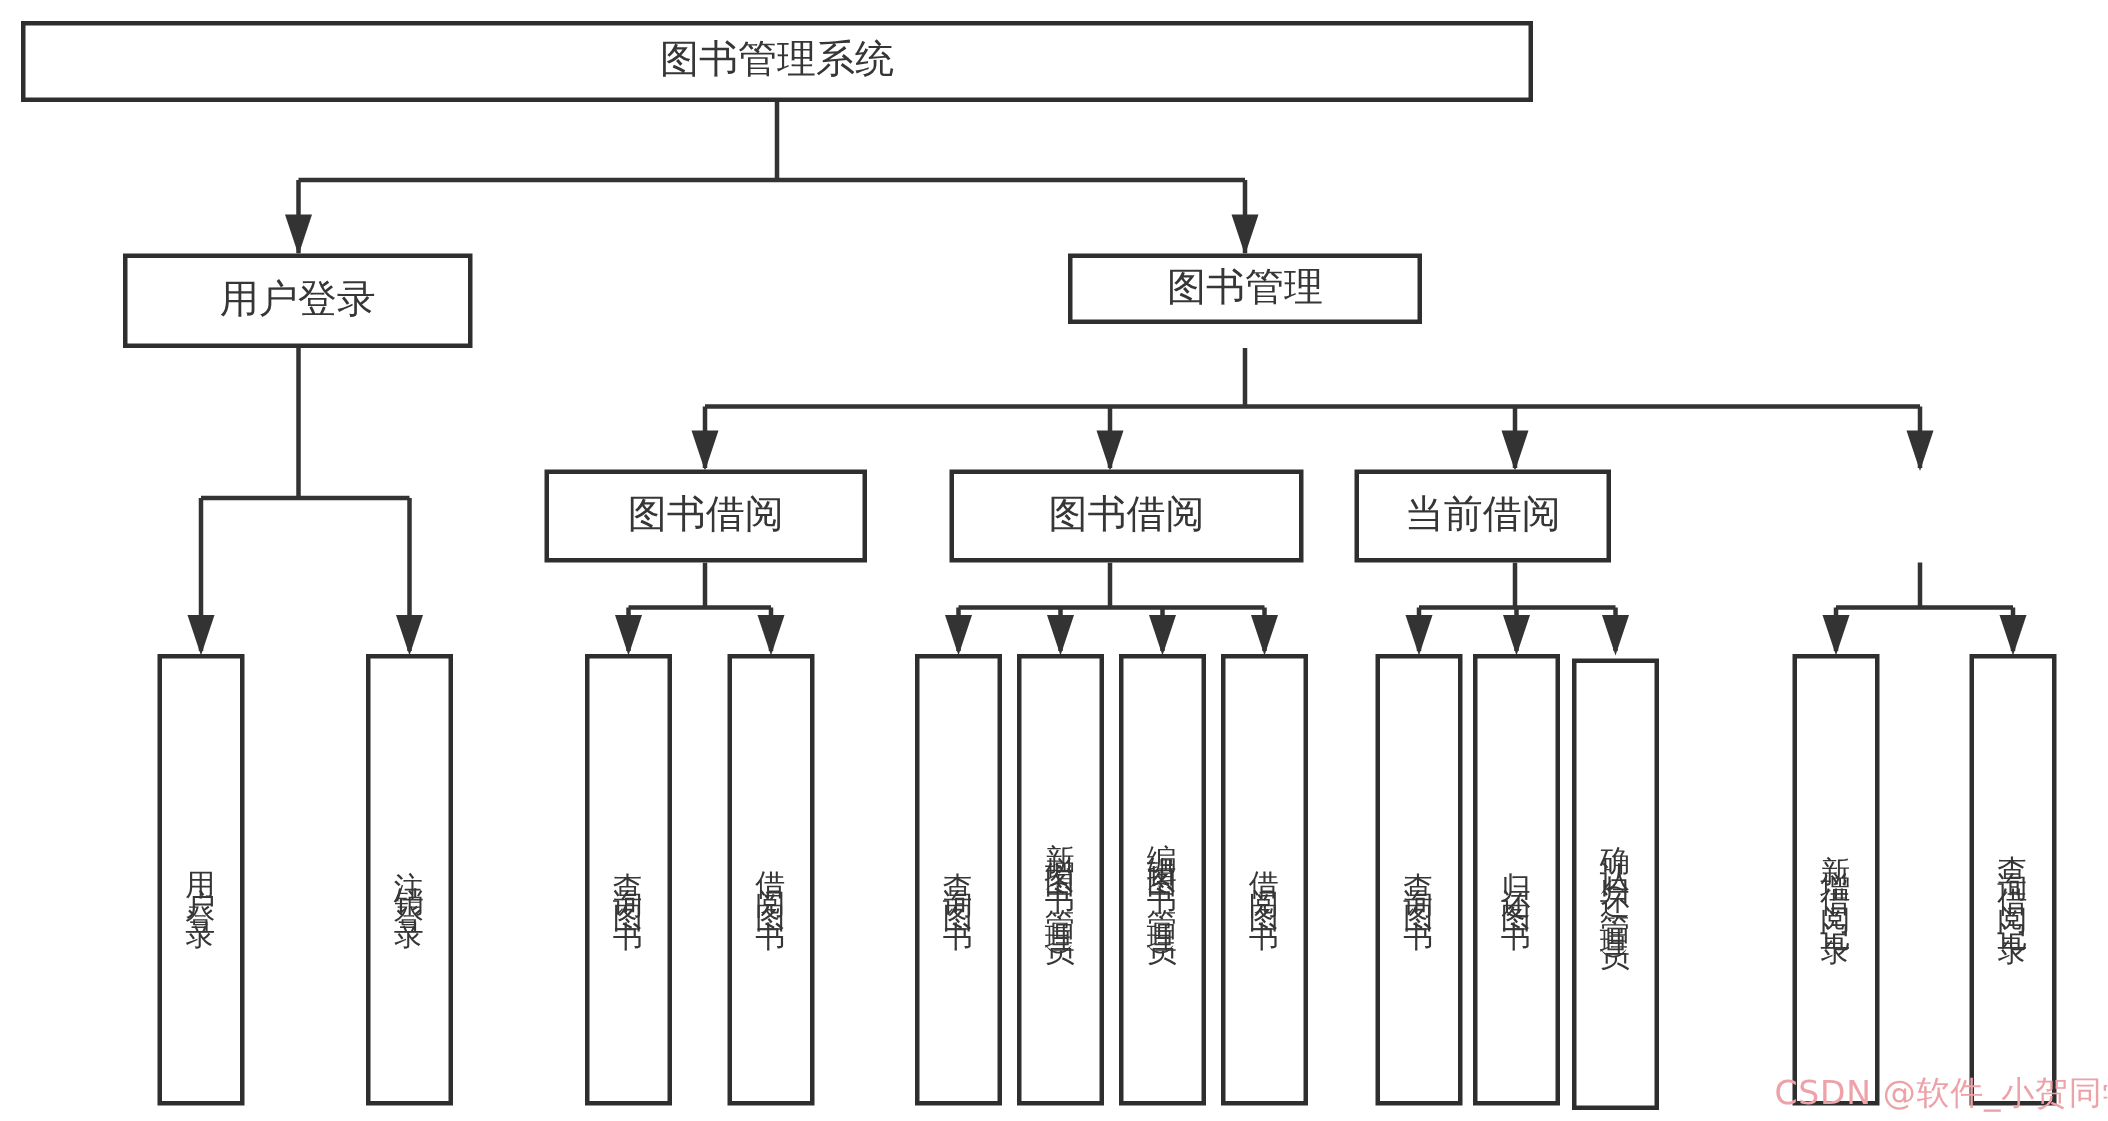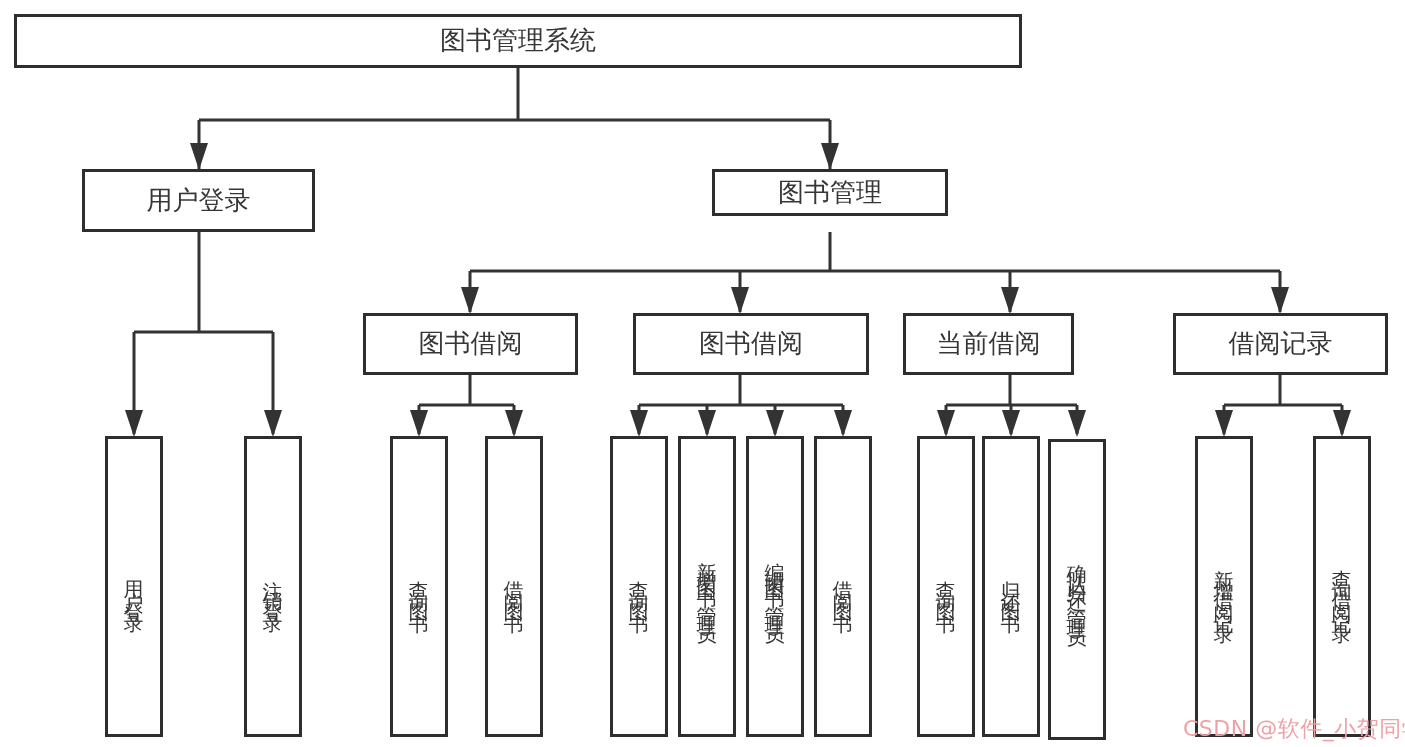--- a/index.html
+++ b/index.html
@@ -77,21 +77,20 @@
   </svg>
 
   <div class="box" style="left:14px; top:14px; width:1008px; height:54px;">图书管理系统</div>
 
   <div class="box" style="left:82px; top:169px; width:233px; height:63px;">用户登录</div>
   <div class="box" style="left:712px; top:169px; width:236px; height:47px;">图书管理</div>
 
   <div class="box" style="left:363px; top:313px; width:215px; height:62px;">图书借阅</div>
   <div class="box" style="left:633px; top:313px; width:236px; height:62px;">图书借阅</div>
   <div class="box" style="left:903px; top:313px; width:171px; height:62px;">当前借阅</div>
-  <div class="box" style="left:1173px; top:313px; width:215px; height:62px;">借阅记录</div>
 
   <div class="box vbox" style="left:105px; top:436px; width:58px; height:301px;">用户登录</div>
   <div class="box vbox" style="left:244px; top:436px; width:58px; height:301px;">注销登录</div>
 
   <div class="box vbox" style="left:390px; top:436px; width:58px; height:301px;">查询图书</div>
   <div class="box vbox" style="left:485px; top:436px; width:58px; height:301px;">借阅图书</div>
 
   <div class="box vbox" style="left:610px; top:436px; width:58px; height:301px;">查询图书</div>
   <div class="box vbox tight" style="left:678px; top:436px; width:58px; height:301px;">新增图书（管理员）</div>
   <div class="box vbox tight" style="left:746px; top:436px; width:58px; height:301px;">编辑图书（管理员）</div>

